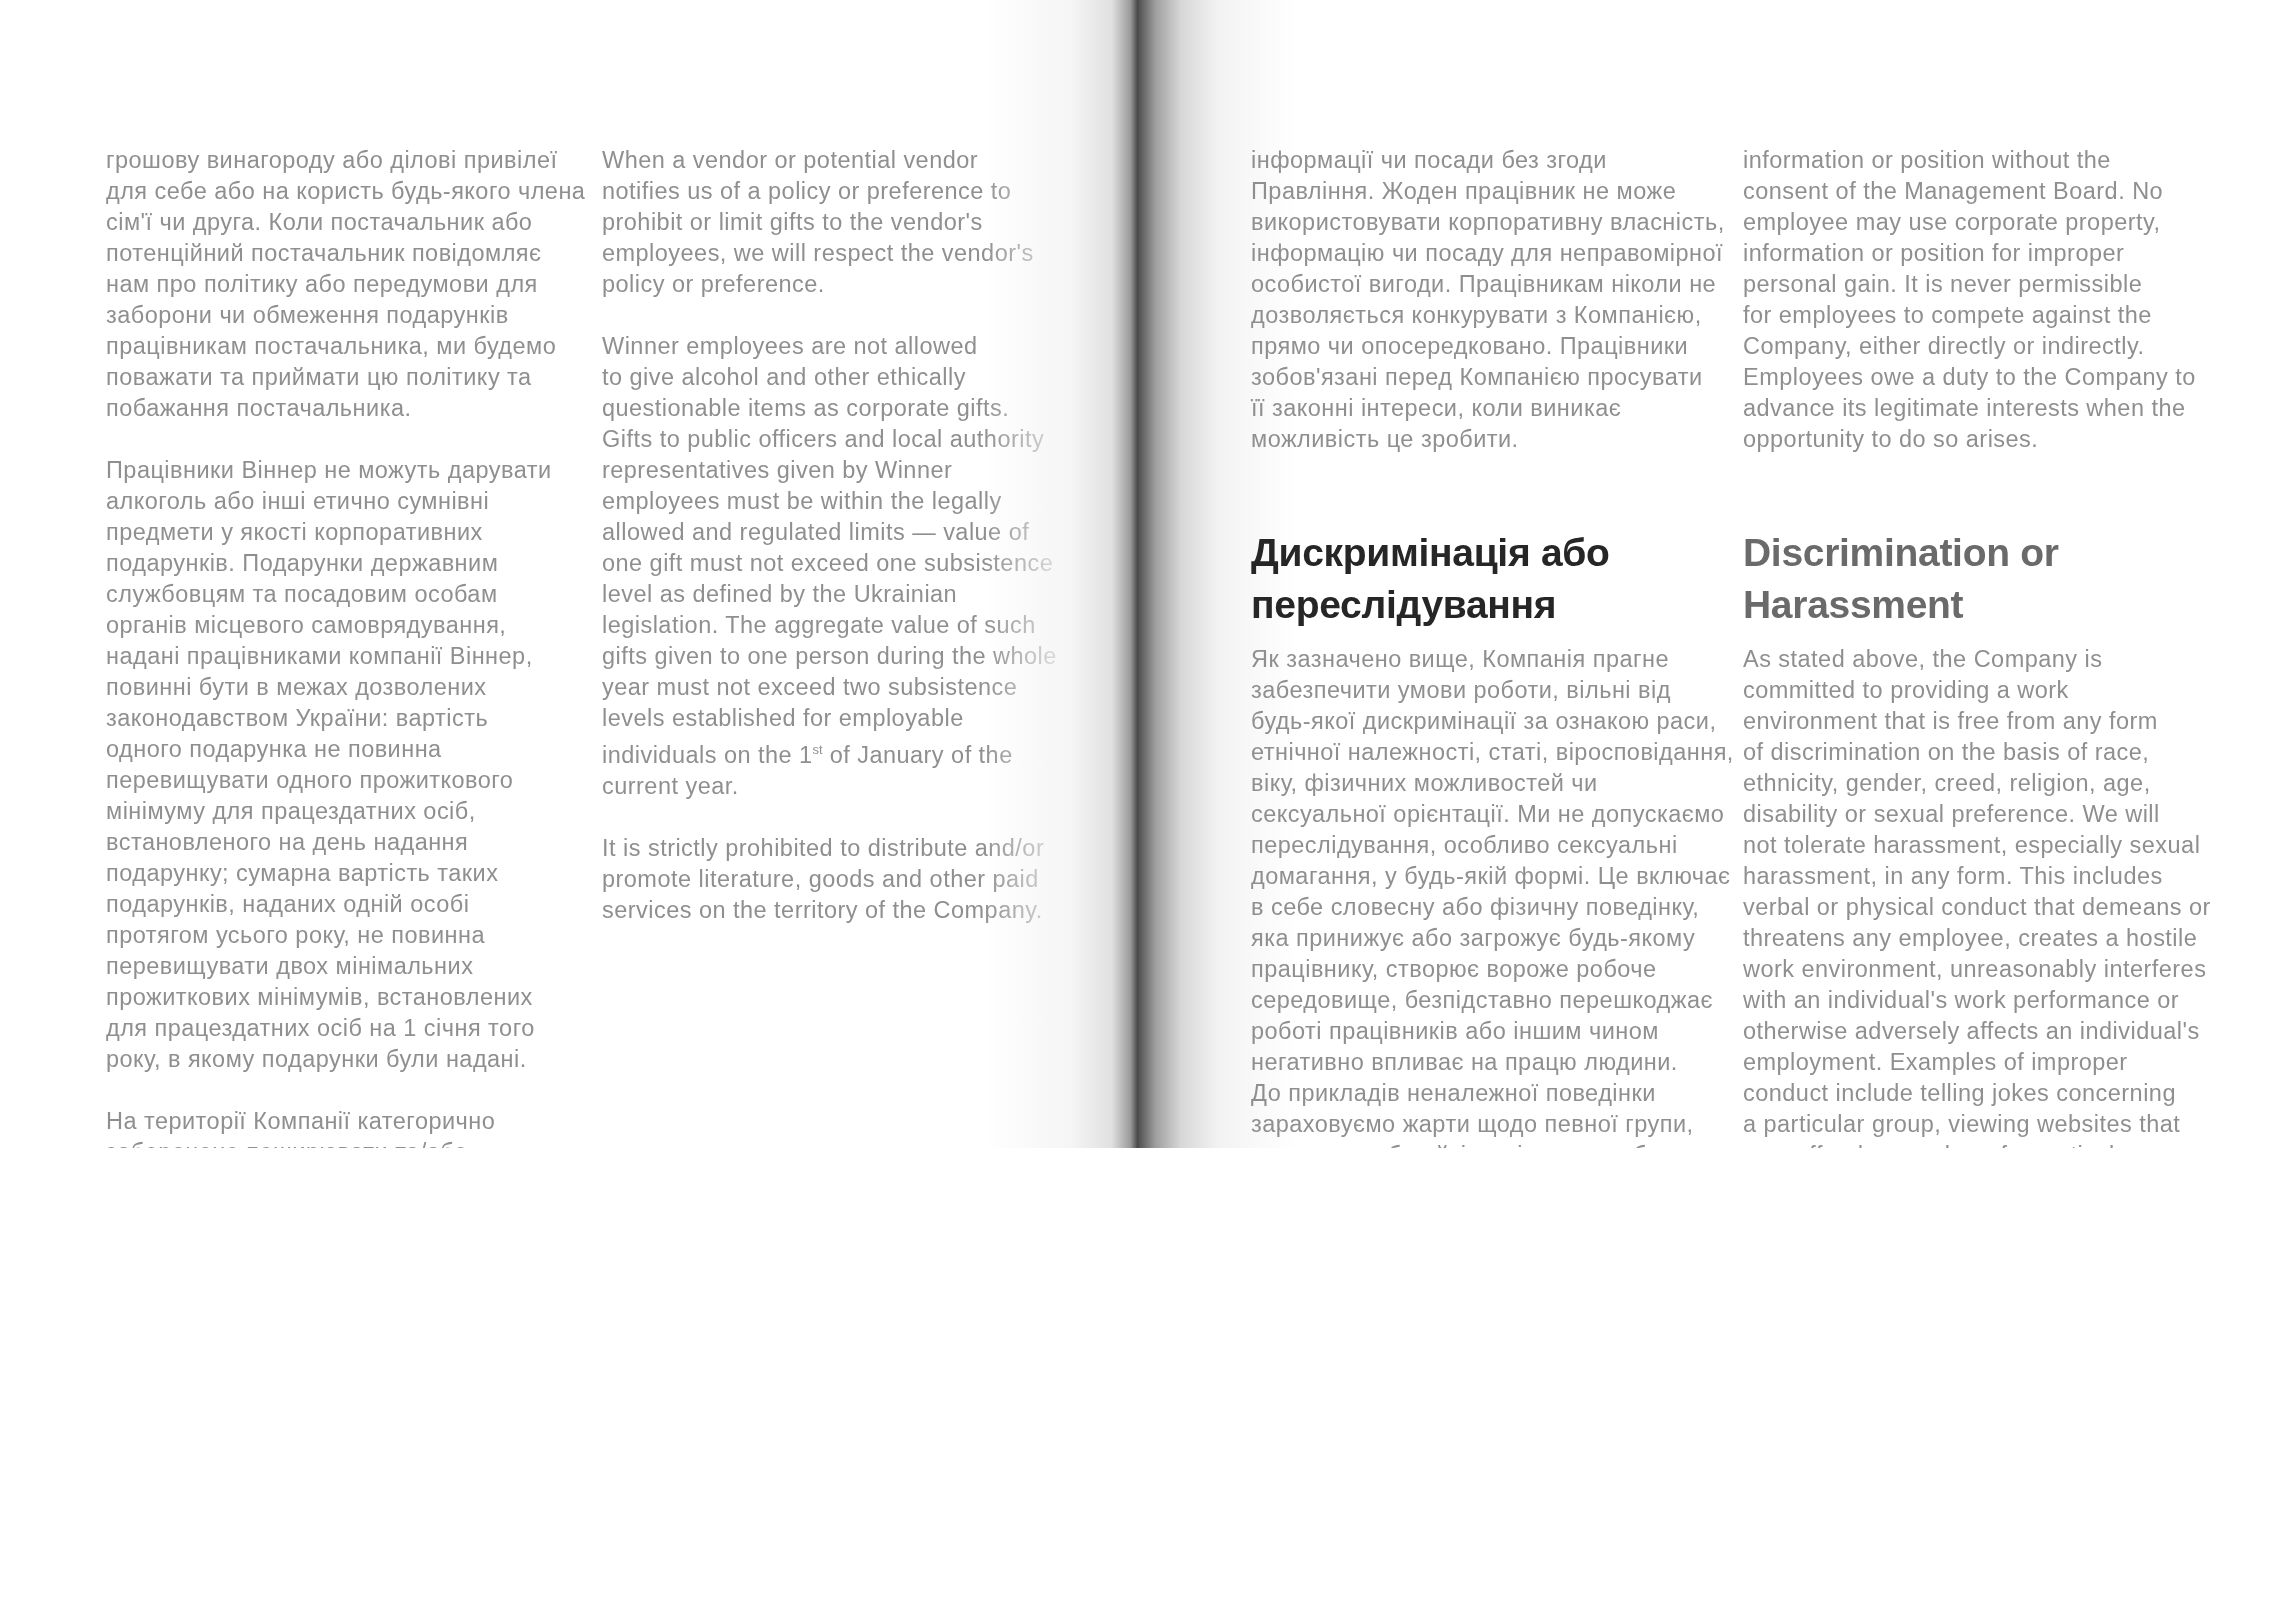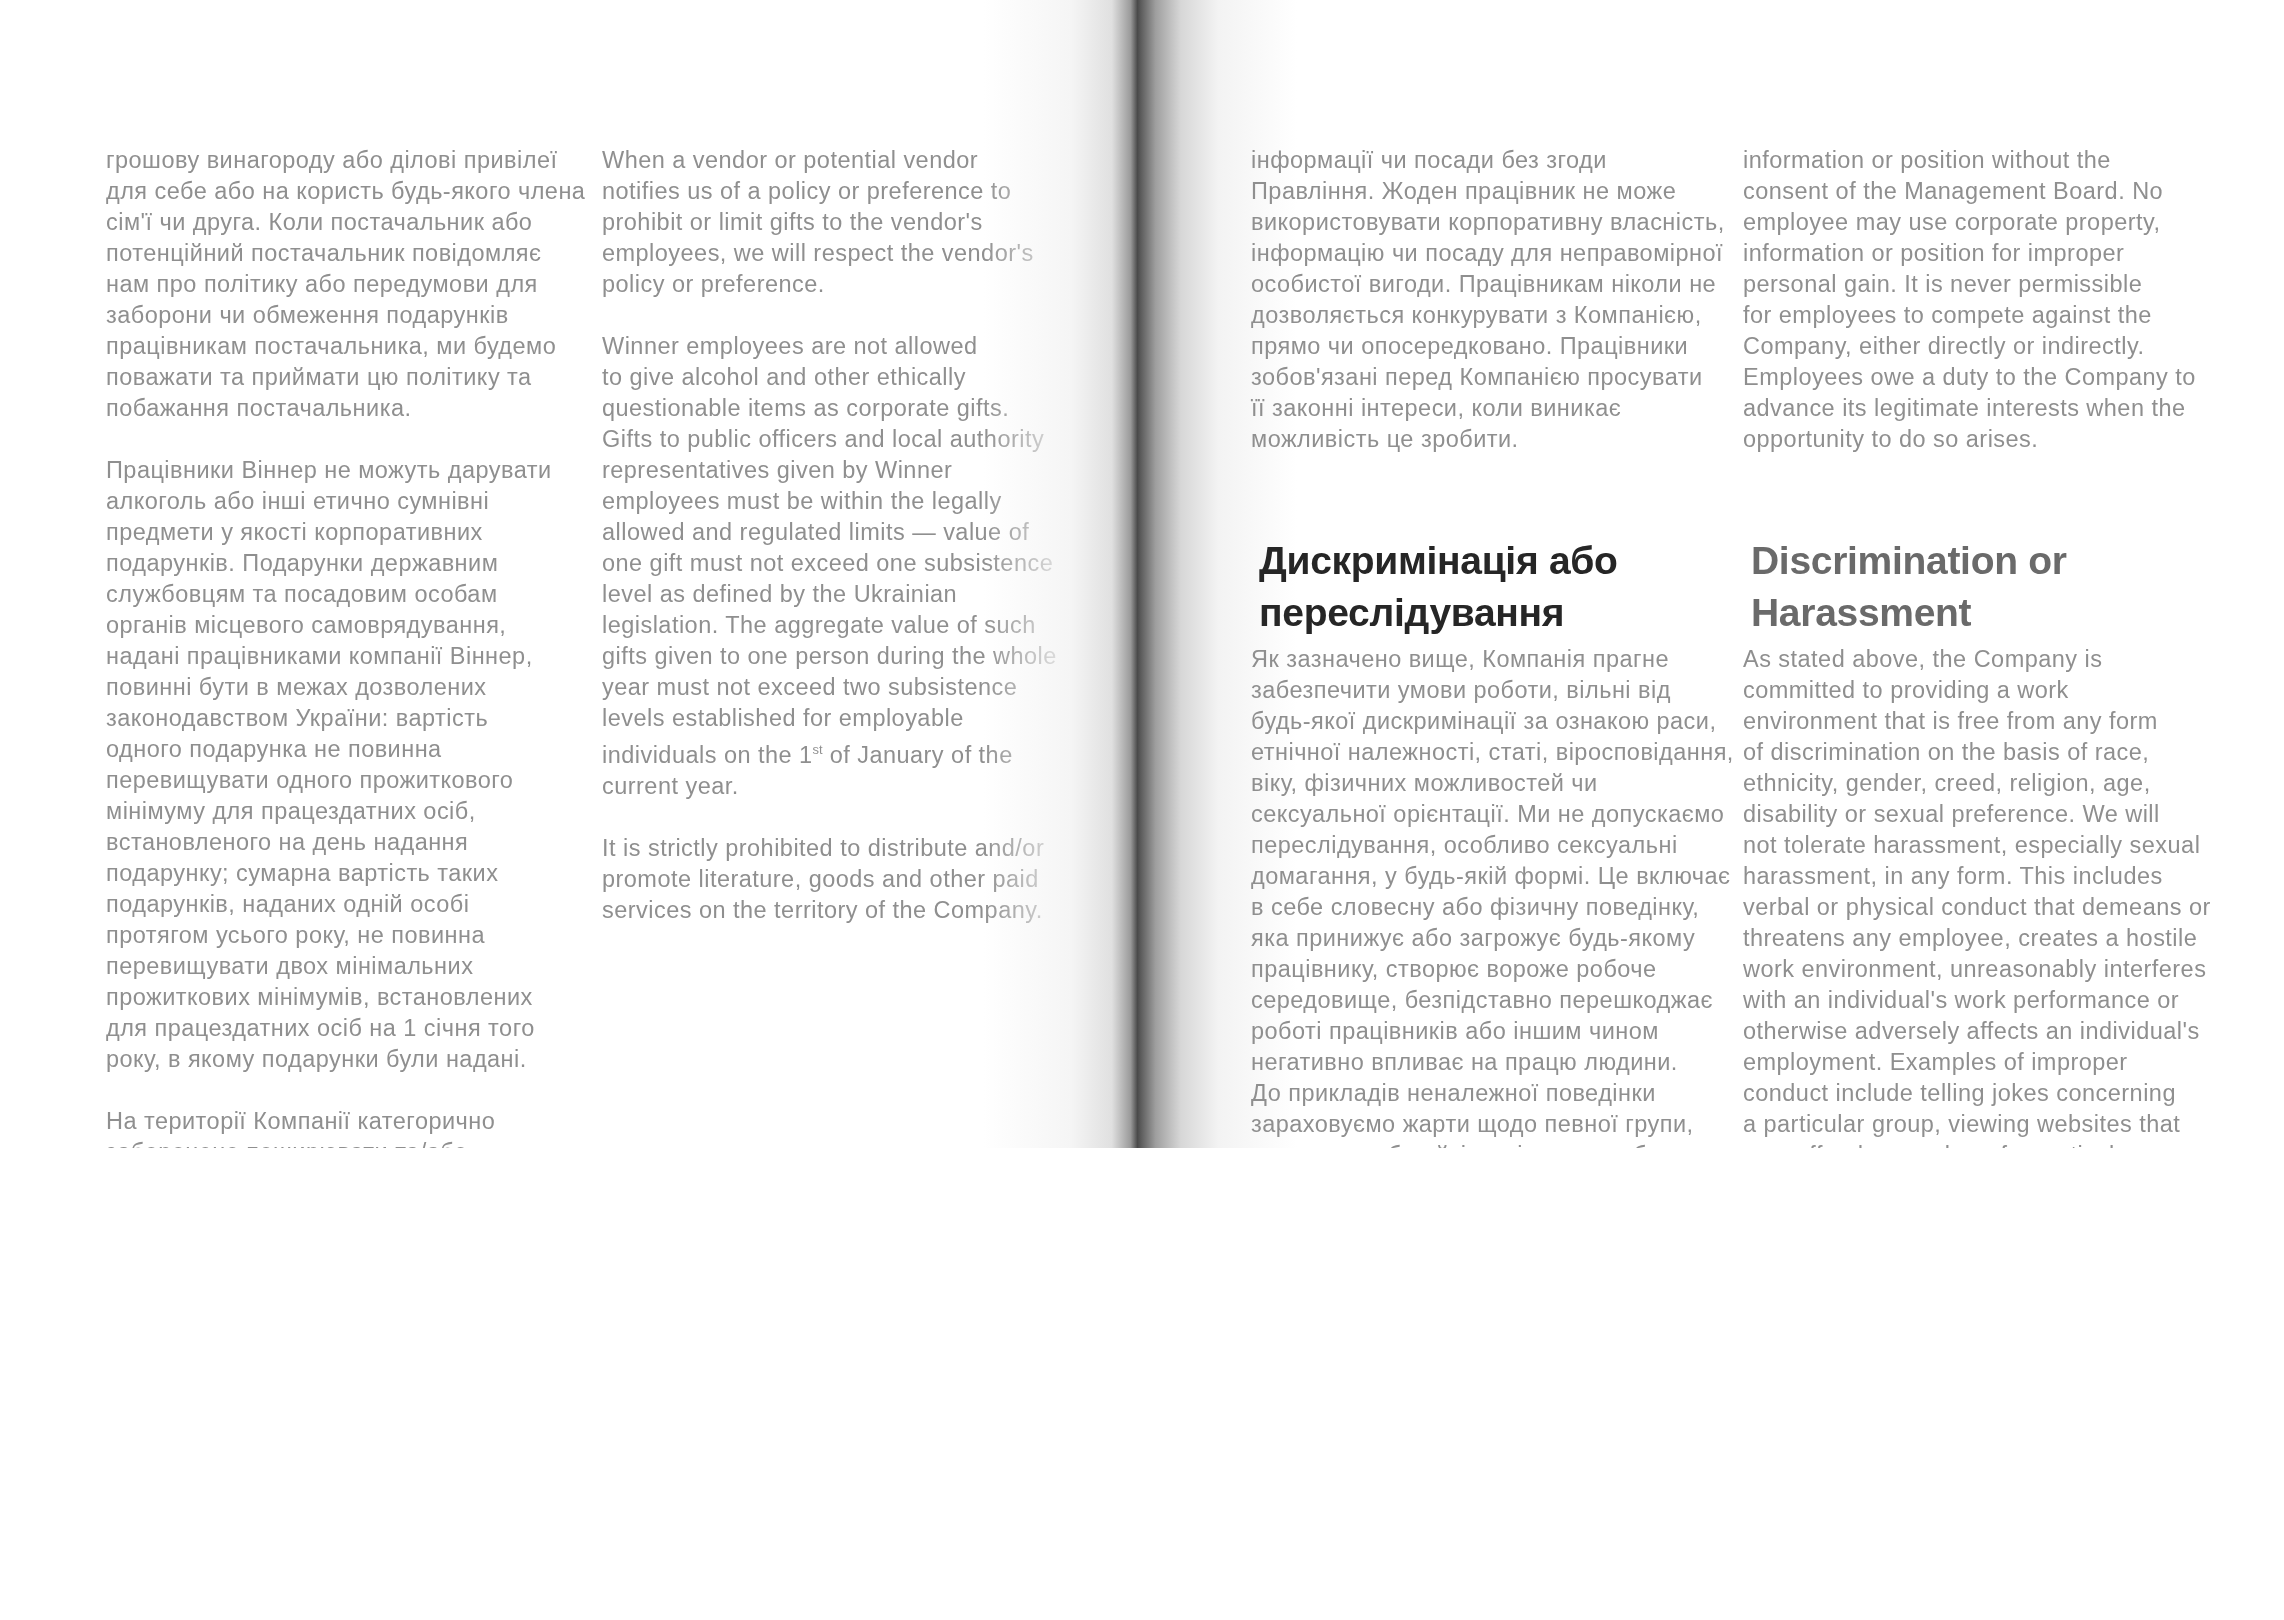--- a/index.html
+++ b/index.html
@@ -20,21 +20,21 @@
   .page-left-col .bottom-flow{top:1347px;}
   .page-right-col .bottom-flow{top:644px;}
   .para{
     font-size:23.5px;line-height:31px;
     color:#8f8f8f;
     letter-spacing:0.02em;
     white-space:pre;
     font-weight:400;
   }
   .heading{
-    position:absolute;left:0;margin:8px;
+    position:absolute;left:0;margin:0;
     font-weight:700;
     white-space:pre;
     letter-spacing:-0.3px;
   }
   .page-left-col .heading{top:1265px;font-size:39px;line-height:51px;}
   .page-right-col .heading{top:527px;font-size:39px;line-height:52px;}
   .ua .heading{color:#262626;}
   .en .heading{color:#6a6a6a;}
   .spine{
     position:absolute;top:0;left:983px;width:314px;height:1620px;

